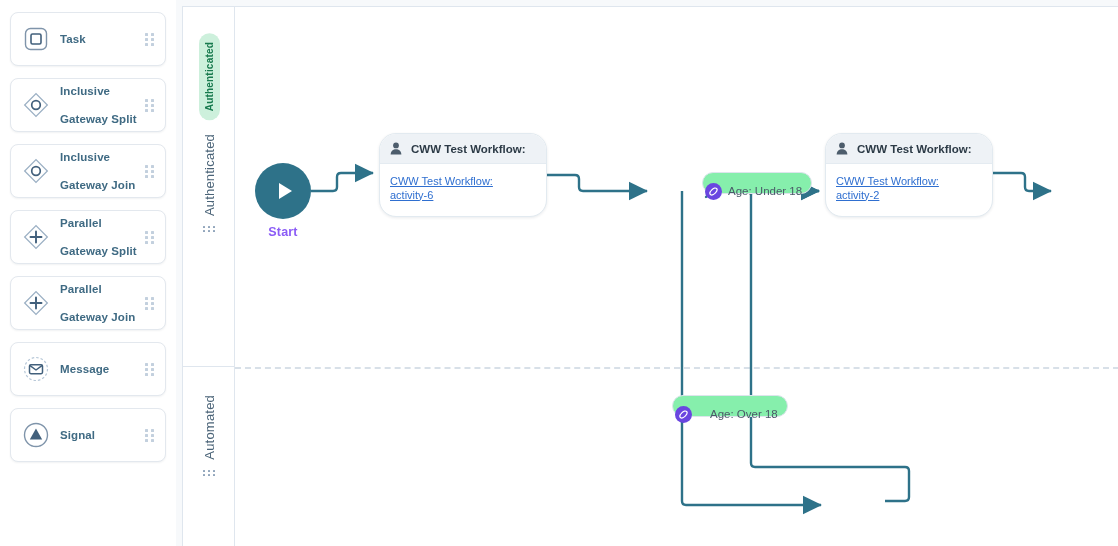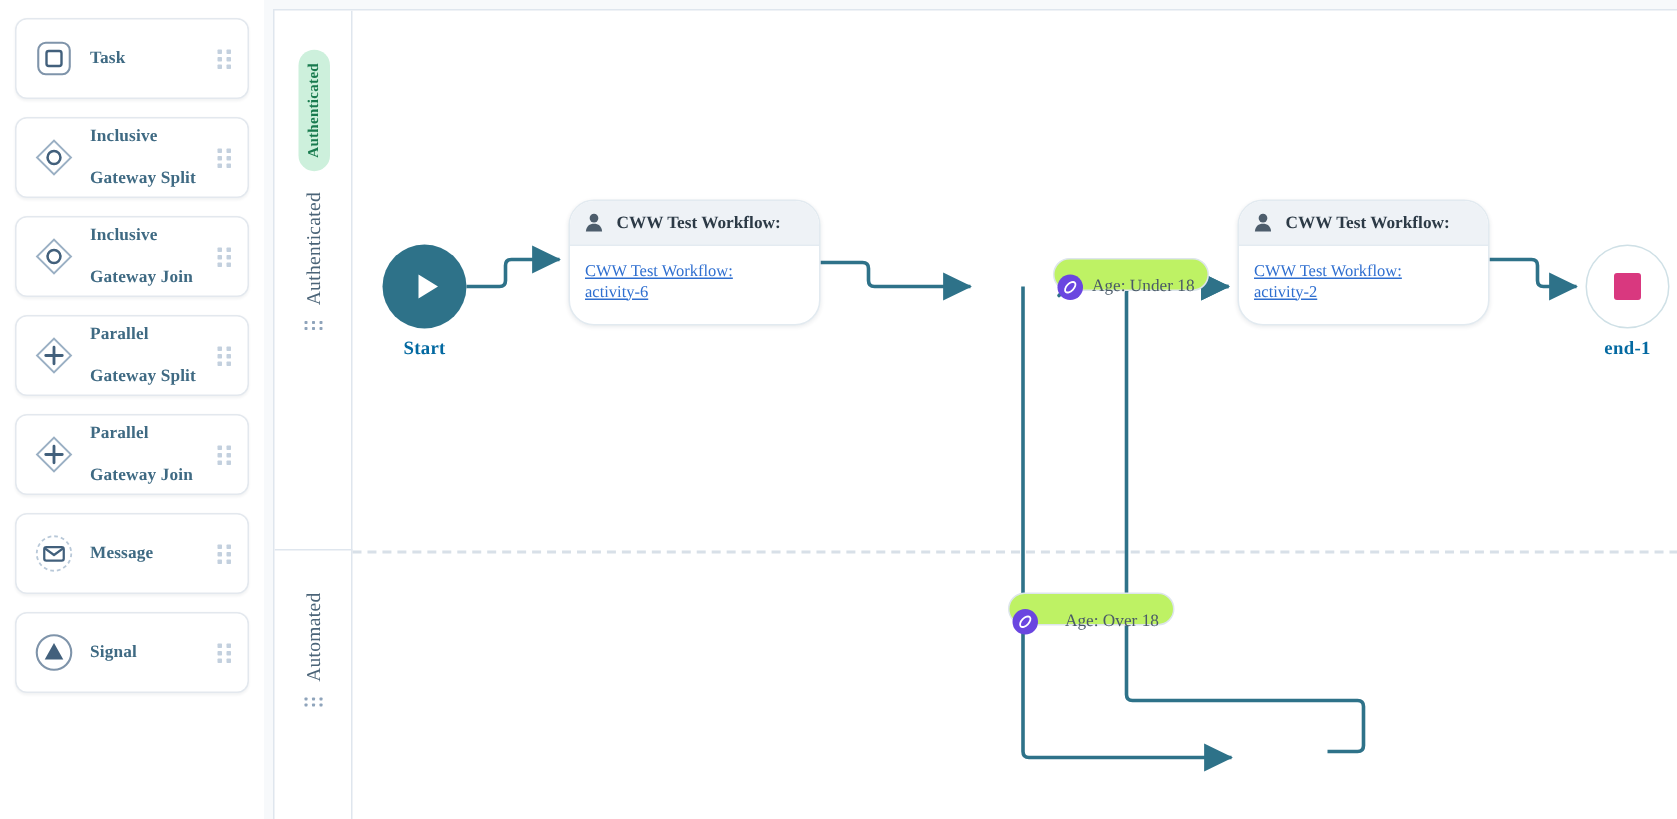--- a/index.html
+++ b/index.html
@@ -2,21 +2,21 @@
 <html><head>
 <meta charset="utf-8">
 <style>
   html,body{margin:0;padding:0;}
   body{
     width:1118px;height:546px;overflow:hidden;
     background:#ffffff;
     font-family:"Liberation Sans","DejaVu Sans",sans-serif;
     -webkit-font-smoothing:antialiased;
   }
-  #app{position:relative;width:1118px;height:546px;font-family:Liberation Serif, serif;}
+  #app{position:relative;width:1118px;height:546px;}
 
   
   #palette{
     position:absolute;left:0;top:0;width:176px;height:546px;
     background:#ffffff;box-sizing:border-box;padding:12px 10px 0 10px;
     overflow:hidden;
   }
   .pal-item{
     position:relative;display:flex;align-items:center;
     height:54px;margin-bottom:12px;
@@ -80,21 +80,21 @@
   #lane-divider{
     position:absolute;left:52px;top:360px;width:884px;height:0;
     border-top:2px dashed #d8e0e8;
   }
 
   
   .node{position:absolute;}
   .node-label{
     position:absolute;left:50%;transform:translateX(-50%);
     white-space:nowrap;font-size:12.5px;font-weight:bold;
-    color:#0369a1;letter-spacing:.2px;
+    color:#8b5cf6;letter-spacing:.2px;
   }
 
   
   #node-start{left:72px;top:156px;width:56px;height:56px;}
   #node-start .circle{
     width:56px;height:56px;border-radius:50%;background:#2e7289;
     display:flex;align-items:center;justify-content:center;
   }
   #node-start .tri{
     width:0;height:0;border-left:13px solid #ffffff;
@@ -155,21 +155,21 @@
   .task-link{
     font-size:11px;color:#2f6fd0;text-decoration:underline;
     line-height:13.5px;display:block;cursor:pointer;
   }
   #task-1{left:196px;top:126px;}
   #task-2{left:642px;top:126px;}
 
   
   .cond-badge{
     position:absolute;display:flex;align-items:center;
-    height:22px;background:#bef264;border:1px solid #dde5ec;
+    height:22px;background:#86efac;border:1px solid #dde5ec;
     border-radius:11px;padding:16px 9px 0 2px;box-sizing:border-box;
     white-space:nowrap;
   }
   .cond-dot{
     width:17px;height:17px;border-radius:50%;background:#6a46e0;
     margin-right:6px;flex:0 0 17px;display:flex;
     align-items:center;justify-content:center;
   }
   .cond-text{font-size:11.5px;color:#4a5a68;}
   #cond-under{left:519px;top:165px;}
@@ -422,26 +422,20 @@
             </svg>
           </span>
           <span class="task-title">CWW Test Workflow:</span>
         </div>
         <div class="task-body">
           <span class="task-link">CWW Test Workflow:</span>
           <span class="task-link">activity-2</span>
         </div>
       </div>
 
-      <div class="node" id="node-end">
-        <div class="circle">
-          <span class="sq"></span>
-        </div>
-        <div class="node-label">end-1</div>
-      </div>
 
 
       <div class="cond-badge" id="cond-under">
         <span class="cond-dot">
           <svg width="11" height="11" viewBox="0 0 11 11">
             <ellipse cx="5.5" cy="5.5" rx="4.3" ry="2.4" transform="rotate(-45 5.5 5.5)" fill="none" stroke="#fff" stroke-width="1.2"></ellipse>
           </svg>
         </span>
         <span class="cond-text">Age: Under 18</span>
       </div>

